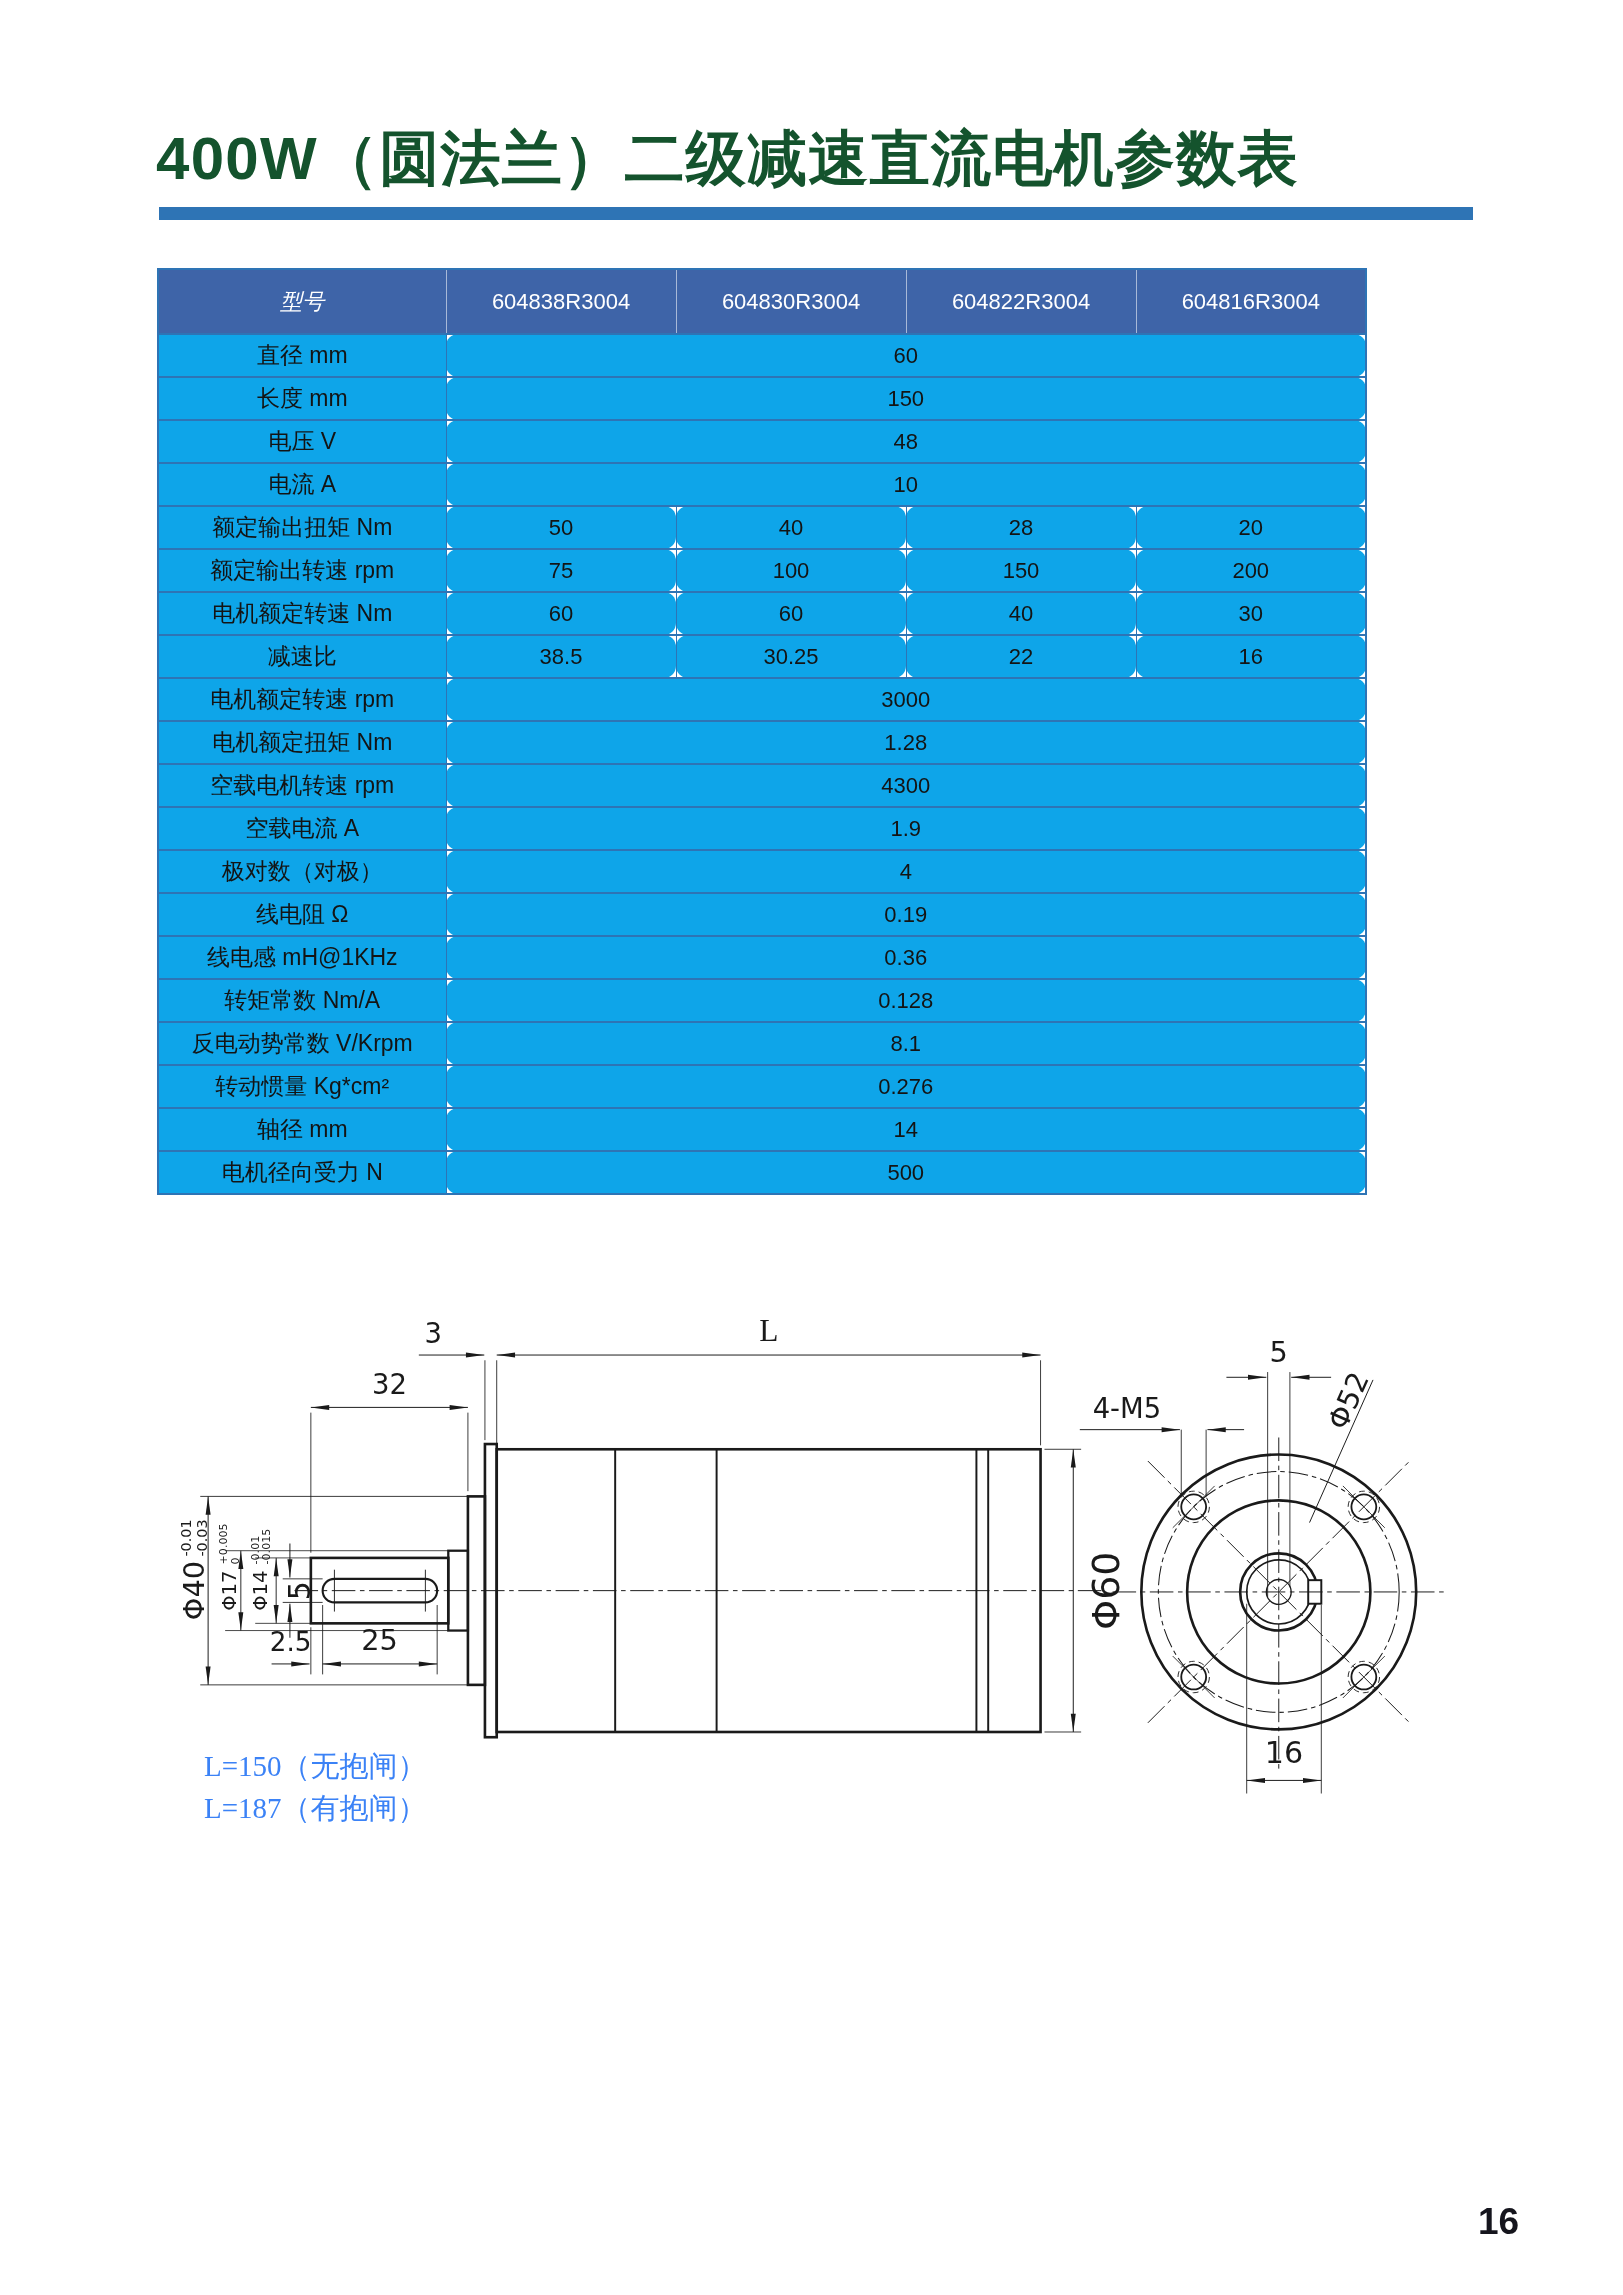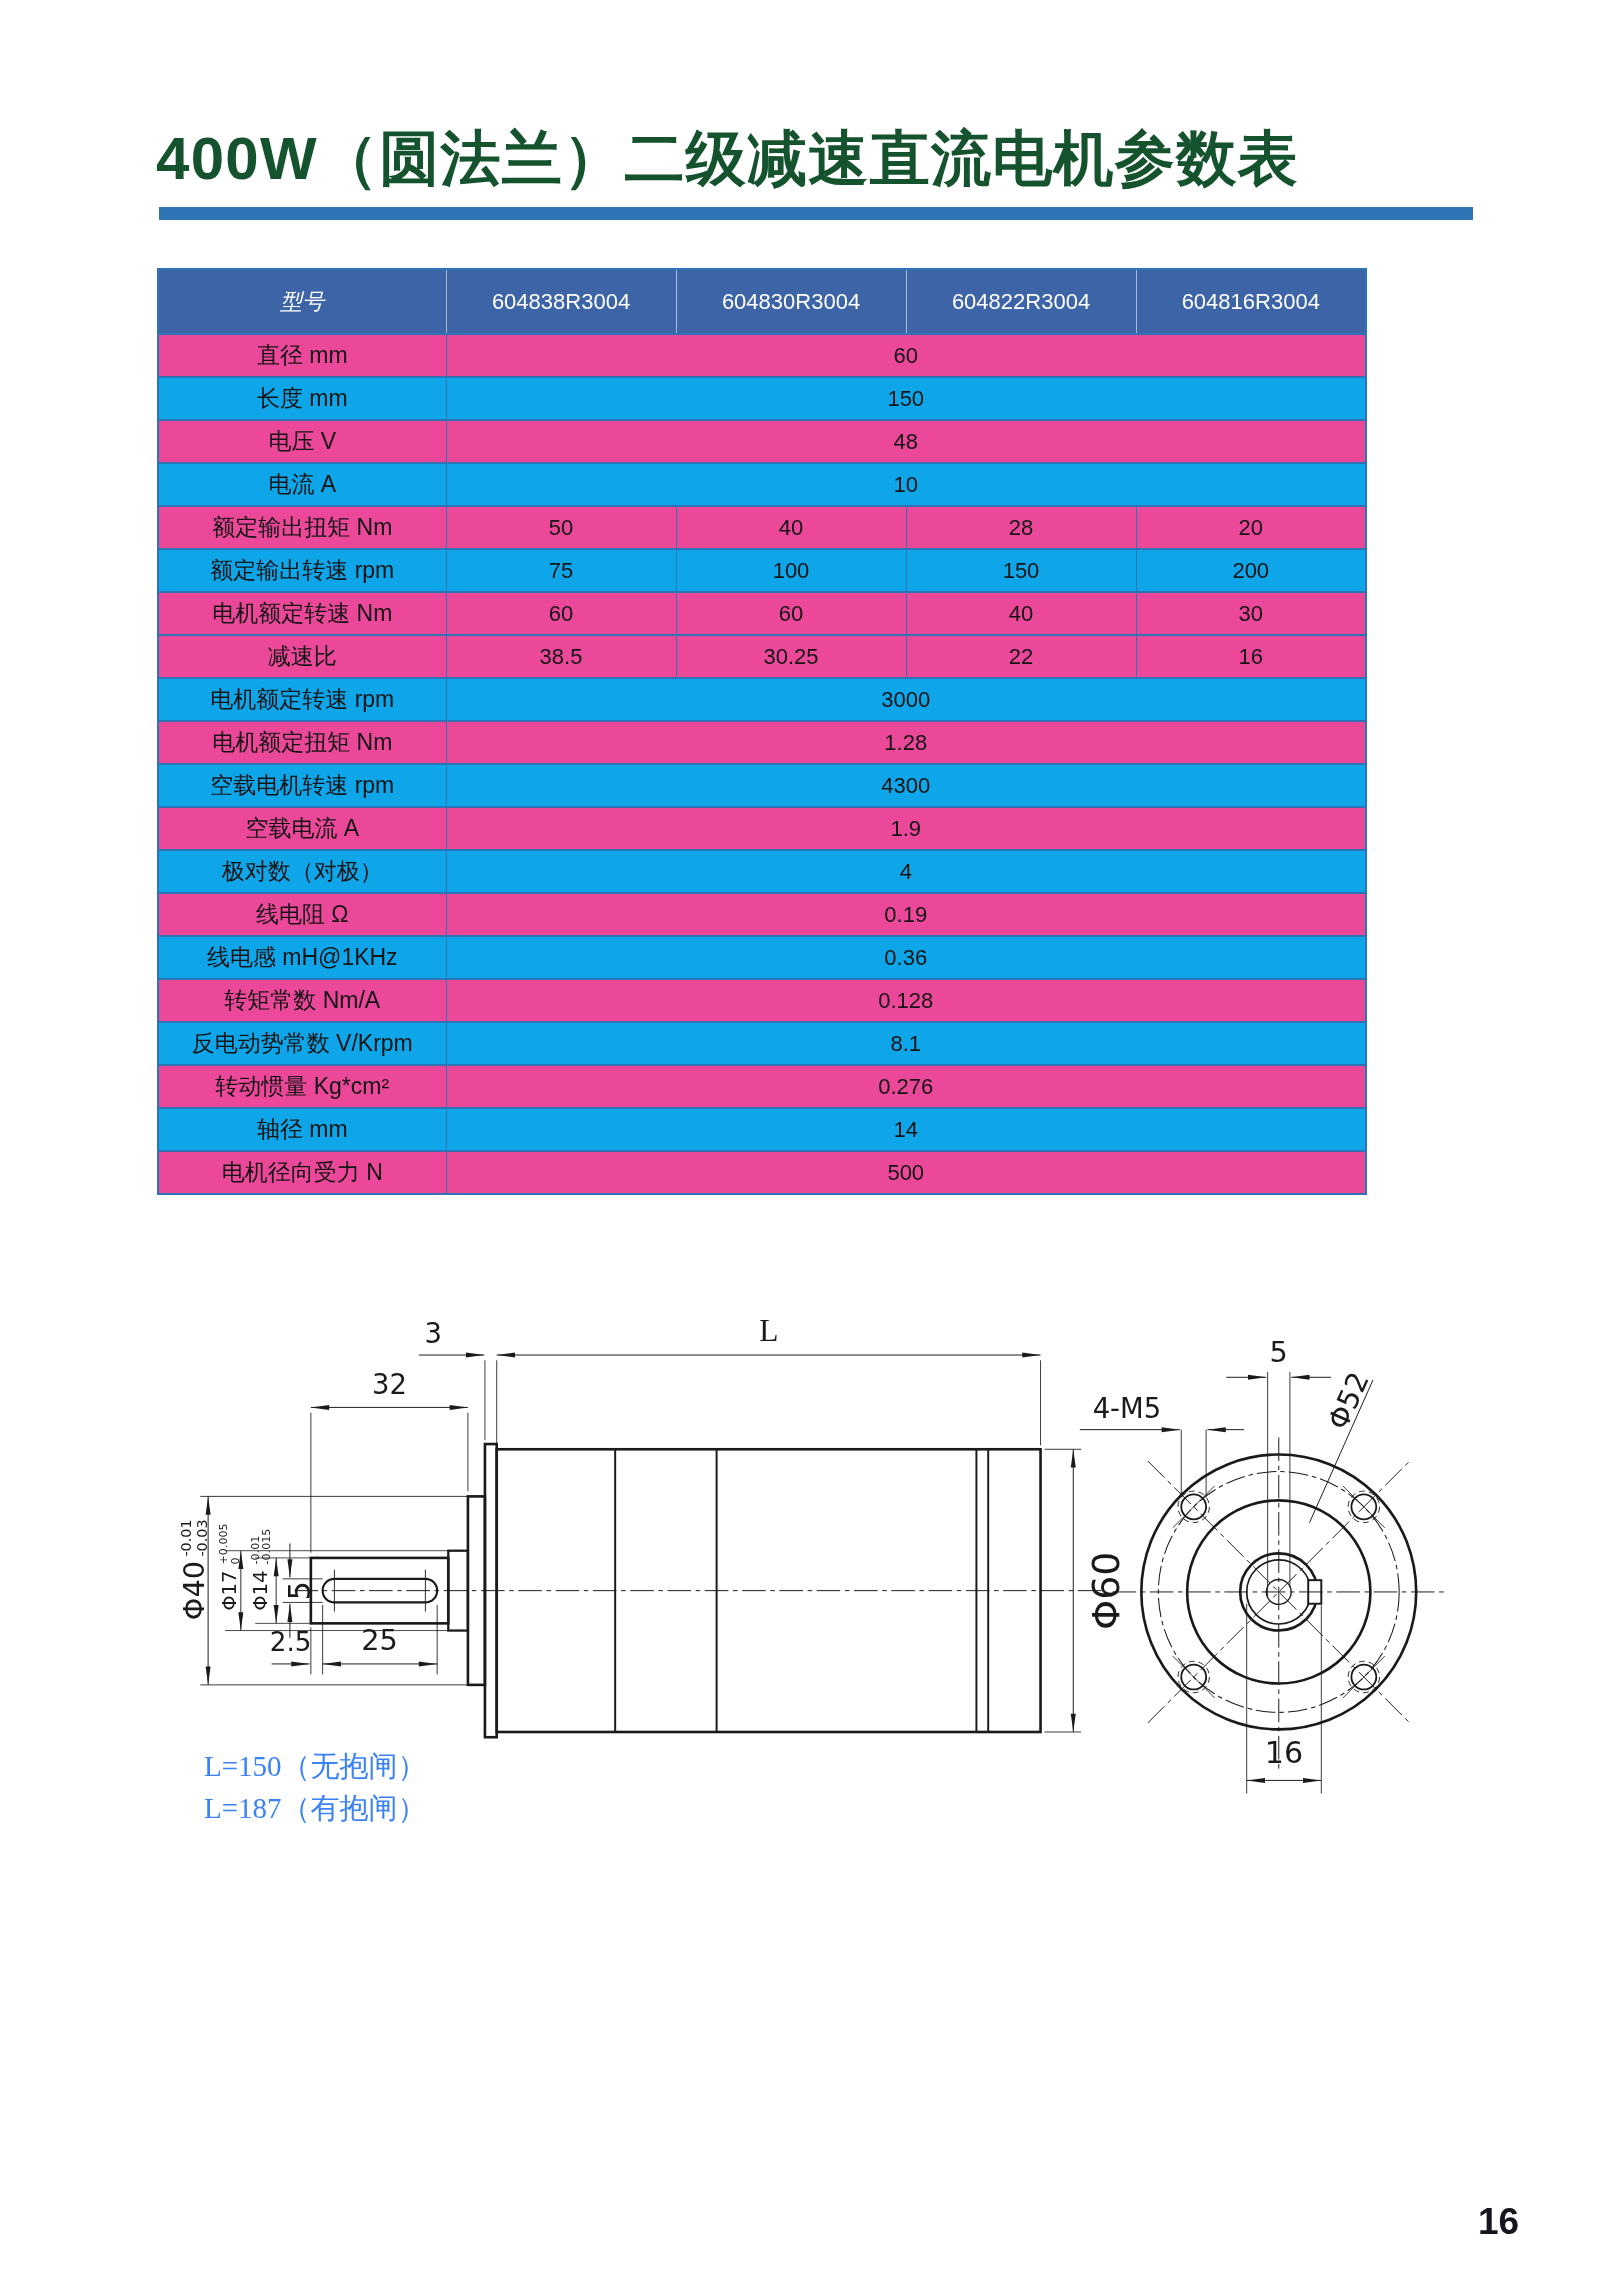--- a/index.html
+++ b/index.html
@@ -27,23 +27,23 @@
   }
   #param-table thead tr{height:65px;}
   #param-table tbody tr{height:43px;}
   #param-table th{
     background:#3E64A8;color:#ffffff;font-size:22px;font-weight:400;
     border-left:1.3px solid rgba(255,255,255,.55);text-align:center;vertical-align:middle;
   }
   #param-table th:first-child{border-left:none;font-style:italic;}
   #param-table td{
     font-size:22px;color:#141414;text-align:center;vertical-align:middle;
-    border-top:2px solid #2E74B5;background:#ec4899;padding:0;
-  }
-  #param-table td:not(:first-child){border-left:1.3px solid #2E74B5;}
+    border-top:2px solid #2E74B5;background:#0ea5e9;padding:0;
+  }
+  #param-table td:not(:first-child){border-left:1.3px solid #2E74B5;border-radius:12px;}
   #param-table tr.alt td{background:#0ea5e9;}
   #param-table td.rlabel{font-size:23px;}
 
   
   #drawing-svg{position:absolute;left:0;top:1296px;}
   #drawing-notes{
     position:absolute;left:204px;top:1745px;
     font-family:"Liberation Serif","DejaVu Serif",serif;
     font-size:29px;color:#3b82f6;line-height:42px;white-space:nowrap;
   }

